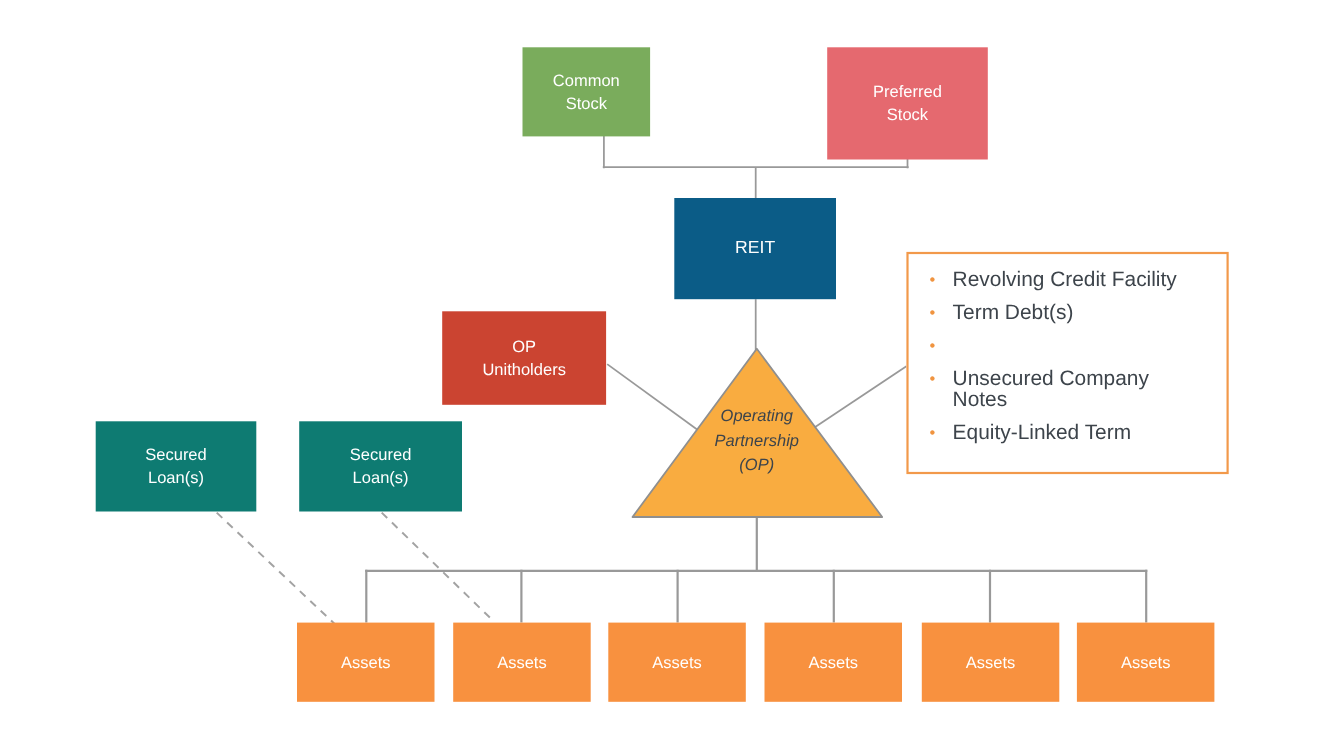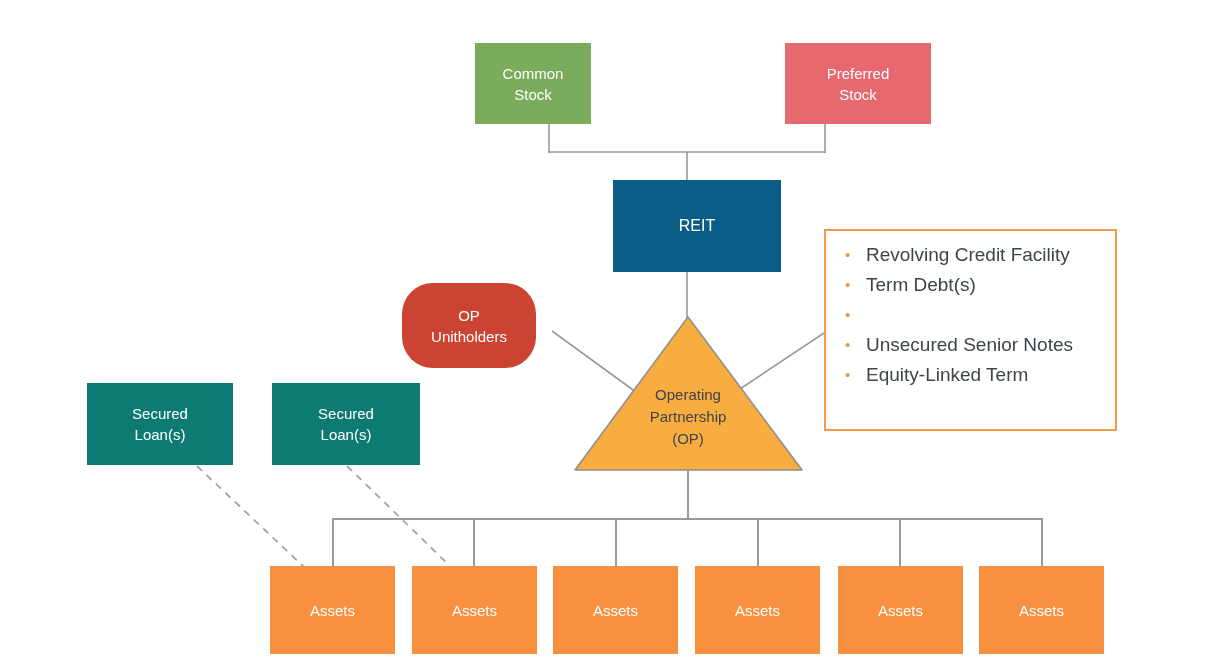--- a/index.html
+++ b/index.html
@@ -18,31 +18,31 @@
   line.conn { stroke:var(--line); stroke-width:1.6; }
   line.conn-thick { stroke:var(--line); stroke-width:2; }
   line.conn-dashed { stroke:var(--line-dashed); stroke-width:1.8; stroke-dasharray:7 6; }
   .tri { fill:var(--amber); stroke:var(--tri-stroke); stroke-width:1.6; stroke-linejoin:round; }
   .node {
     position:absolute; display:flex; align-items:center; justify-content:center;
     text-align:center; color:#ffffff; font-size:15px; line-height:1.4;
     white-space:pre-line;
   }
   .node.common   { left:475px; top:43px;  width:116px; height:81px; background:var(--green); }
-  .node.pref     { left:752px; top:43px;  width:146px; height:81px; background:var(--pink);margin-left:33px; }
-  .node.reit     { left:613px; top:180px; width:168px; height:92px; background:var(--blue); font-size:16px; }
-  .node.opunit   { left:402px; top:283px; width:134px; height:85px; background:var(--red);border-radius:31px; }
+  .node.pref     { left:752px; top:43px;  width:146px; height:102px; background:var(--pink); }
+  .node.reit     { left:613px; top:180px; width:147px; height:92px; background:var(--blue); font-size:16px; }
+  .node.opunit   { left:402px; top:283px; width:149px; height:85px; background:var(--red); }
   .node.sec1     { left:87px;  top:383px; width:146px; height:82px; background:var(--teal); }
   .node.sec2     { left:272px; top:383px; width:148px; height:82px; background:var(--teal); }
-  .node.asset    { top:566px; width:125px; height:88px; background:var(--orange); }
+  .node.asset    { top:566px; width:125px; height:72px; background:var(--orange); }
   .asset.a1 { left:270px; } .asset.a2 { left:412px; } .asset.a3 { left:553px; }
   .asset.a4 { left:695px; } .asset.a5 { left:838px; } .asset.a6 { left:979px; }
   .tri-label {
-    position:absolute; left:575px; top:384px; width:226px; text-align:center;
-    color:var(--ink-soft); font-size:15px; line-height:1.45; white-space:pre-line;
+    position:absolute; left:575px; top:368px; width:226px; text-align:center;
+    color:var(--ink-soft); font-size:15px; line-height:1.45; white-space:pre-line;font-style:italic;
   }
   .debt-panel {
     position:absolute; left:824px; top:229px; width:293px; height:202px;
     background:#ffffff; border:2px solid var(--panel-border);
     padding:14px 16px 12px 16px;
   }
   .debt-title { font-size:16px; font-weight:bold; color:var(--ink); margin-bottom:11px; }
   .debt-item { display:flex; align-items:flex-start; margin-top:11px; line-height:19px; }
   .debt-item:first-of-type { margin-top:0; }
   .debt-bullet { color:var(--bullet); width:24px; flex:0 0 24px; font-size:15px; padding-left:3px; }
@@ -116,21 +116,21 @@
     </div>
     <div class="debt-item">
       <span class="debt-bullet">•</span>
       <span class="debt-text">Term Debt(s)</span>
     </div>
     <div class="debt-item">
       <span class="debt-bullet">•</span>
     </div>
     <div class="debt-item">
       <span class="debt-bullet">•</span>
-      <span class="debt-text">Unsecured Senior Notes</span>
+      <span class="debt-text">Unsecured Company Notes</span>
     </div>
     <div class="debt-item">
       <span class="debt-bullet">•</span>
       <span class="debt-text">Equity-Linked Term</span>
     </div>
   </div>
 
 </div>
 
 </body></html>

